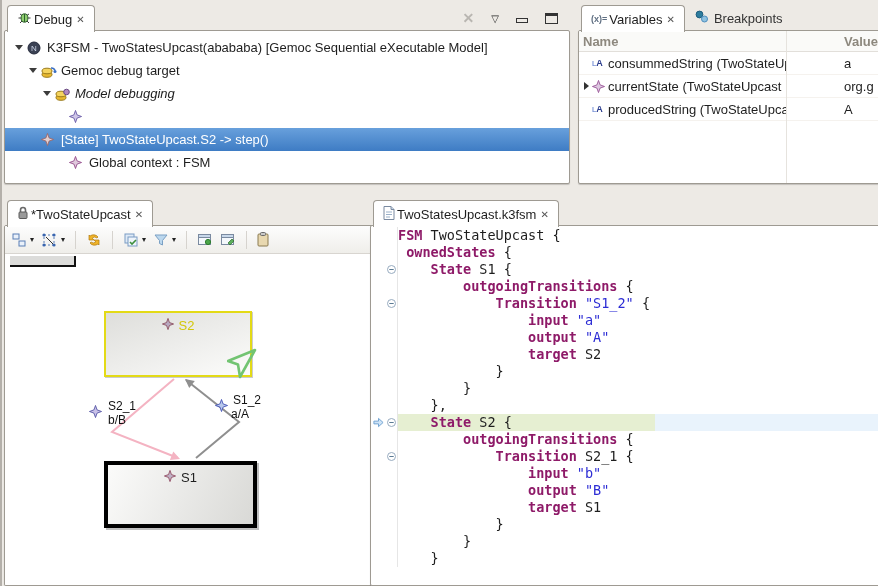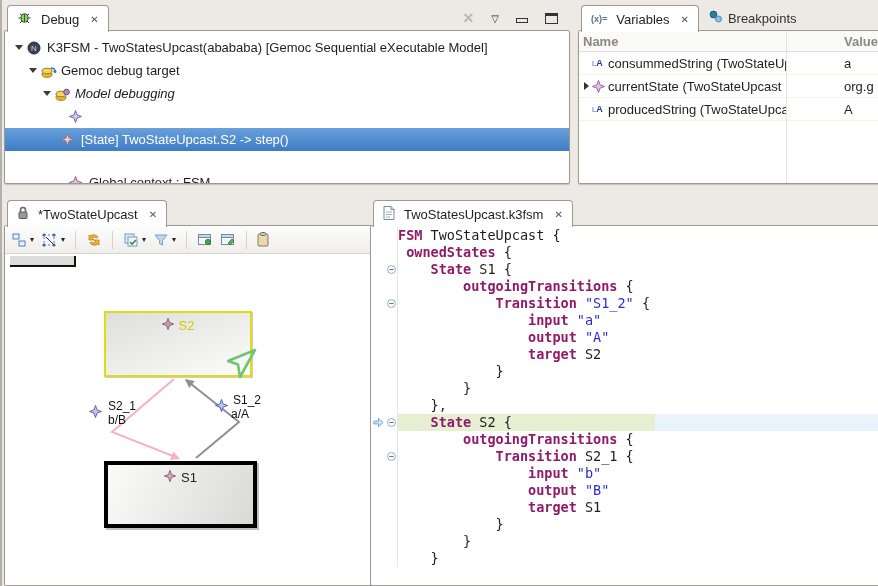--- a/index.html
+++ b/index.html
@@ -1,21 +1,21 @@
 <!DOCTYPE html>
 <html><head>
 <meta charset="utf-8">
 <style>
   *{margin:0;padding:0;box-sizing:border-box}
   html,body{width:878px;height:586px;overflow:hidden}
   body{background:#edeae5;font-family:"Liberation Sans",sans-serif;font-size:13px;color:#1e1e1e;position:relative;border-left:2px solid #b4b0aa}
 
   .panel{position:absolute}
   .tabbar{position:absolute;top:1px;left:3px;right:0;height:28px;display:flex;align-items:flex-end;z-index:3}
-  .tab{display:flex;align-items:center;gap:9px;height:27px;padding:0 9px;background:#fff;border:1px solid #9e9a92;border-bottom:none;border-radius:4px 4px 0 0;margin-bottom:-1px;position:relative;z-index:4;white-space:nowrap}
+  .tab{display:flex;align-items:center;gap:2px;height:27px;padding:0 9px;background:#fff;border:1px solid #9e9a92;border-bottom:none;border-radius:4px 4px 0 0;margin-bottom:-1px;position:relative;z-index:4;white-space:nowrap}
   .tab .close{font-size:10px;color:#555;margin-left:2px;cursor:pointer}
   .tab-unsel{display:flex;align-items:center;gap:6px;height:26px;padding:0 10px;color:#333;white-space:nowrap}
   .content{position:absolute;left:0;right:0;top:28px;bottom:0;background:#fff;border:1px solid #9e9a92;border-radius:2px;box-shadow:0 1px 1px rgba(0,0,0,.18);overflow:hidden}
 
   
   #debug-panel{left:2px;top:2px;width:566px;height:182px}
   #debug-toolbar{position:absolute;right:12px;top:8px;display:flex;align-items:center;gap:17px;z-index:5}
   .tb-x{font-size:14px;font-weight:bold;color:#b9b6b1}
   .tb-menu{font-size:10px;color:#222}
   .tb-min{width:12px;height:5px;border:1px solid #333;margin-top:5px}
@@ -145,30 +145,30 @@
           <span class="tlabel">Model debugging</span>
         </div>
         <div class="trow" style="padding-left: 48px;">
           <span class="tw"></span>
           <span class="ticon">
             <svg width="13" height="13" viewBox="0 0 14 14">
               <path d="M7 .5 L8.7 5.3 L13.5 7 L8.7 8.7 L7 13.5 L5.3 8.7 L.5 7 L5.3 5.3 Z" fill="#cfc6e8" stroke="#6a5ca8"></path>
             </svg>
           </span>
         </div>
-        <div class="trow sel" style="padding-left: 40px;">
+        <div class="trow sel" style="padding-left: 20px;">
           <span class="tw"></span>
           <span class="ticon">
             <svg width="13" height="13" viewBox="0 0 14 14">
               <path d="M7 .5 L8.7 5.3 L13.5 7 L8.7 8.7 L7 13.5 L5.3 8.7 L.5 7 L5.3 5.3 Z" fill="#e3cfcf" stroke="#a06a6a"></path>
             </svg>
           </span>
           <span class="tlabel">[State] TwoStateUpcast.S2 -&gt; step()</span>
         </div>
-        <div class="trow" style="padding-left: 48px; margin-top: 20px;">
+        <div class="trow" style="padding-left: 48px;">
           <span class="tw"></span>
           <span class="ticon">
             <svg width="13" height="13" viewBox="0 0 14 14">
               <path d="M7 .5 L8.7 5.3 L13.5 7 L8.7 8.7 L7 13.5 L5.3 8.7 L.5 7 L5.3 5.3 Z" fill="#e0c8dc" stroke="#96508e"></path>
             </svg>
           </span>
           <span class="tlabel">Global context : FSM</span>
         </div>
       </div>
   </div>

